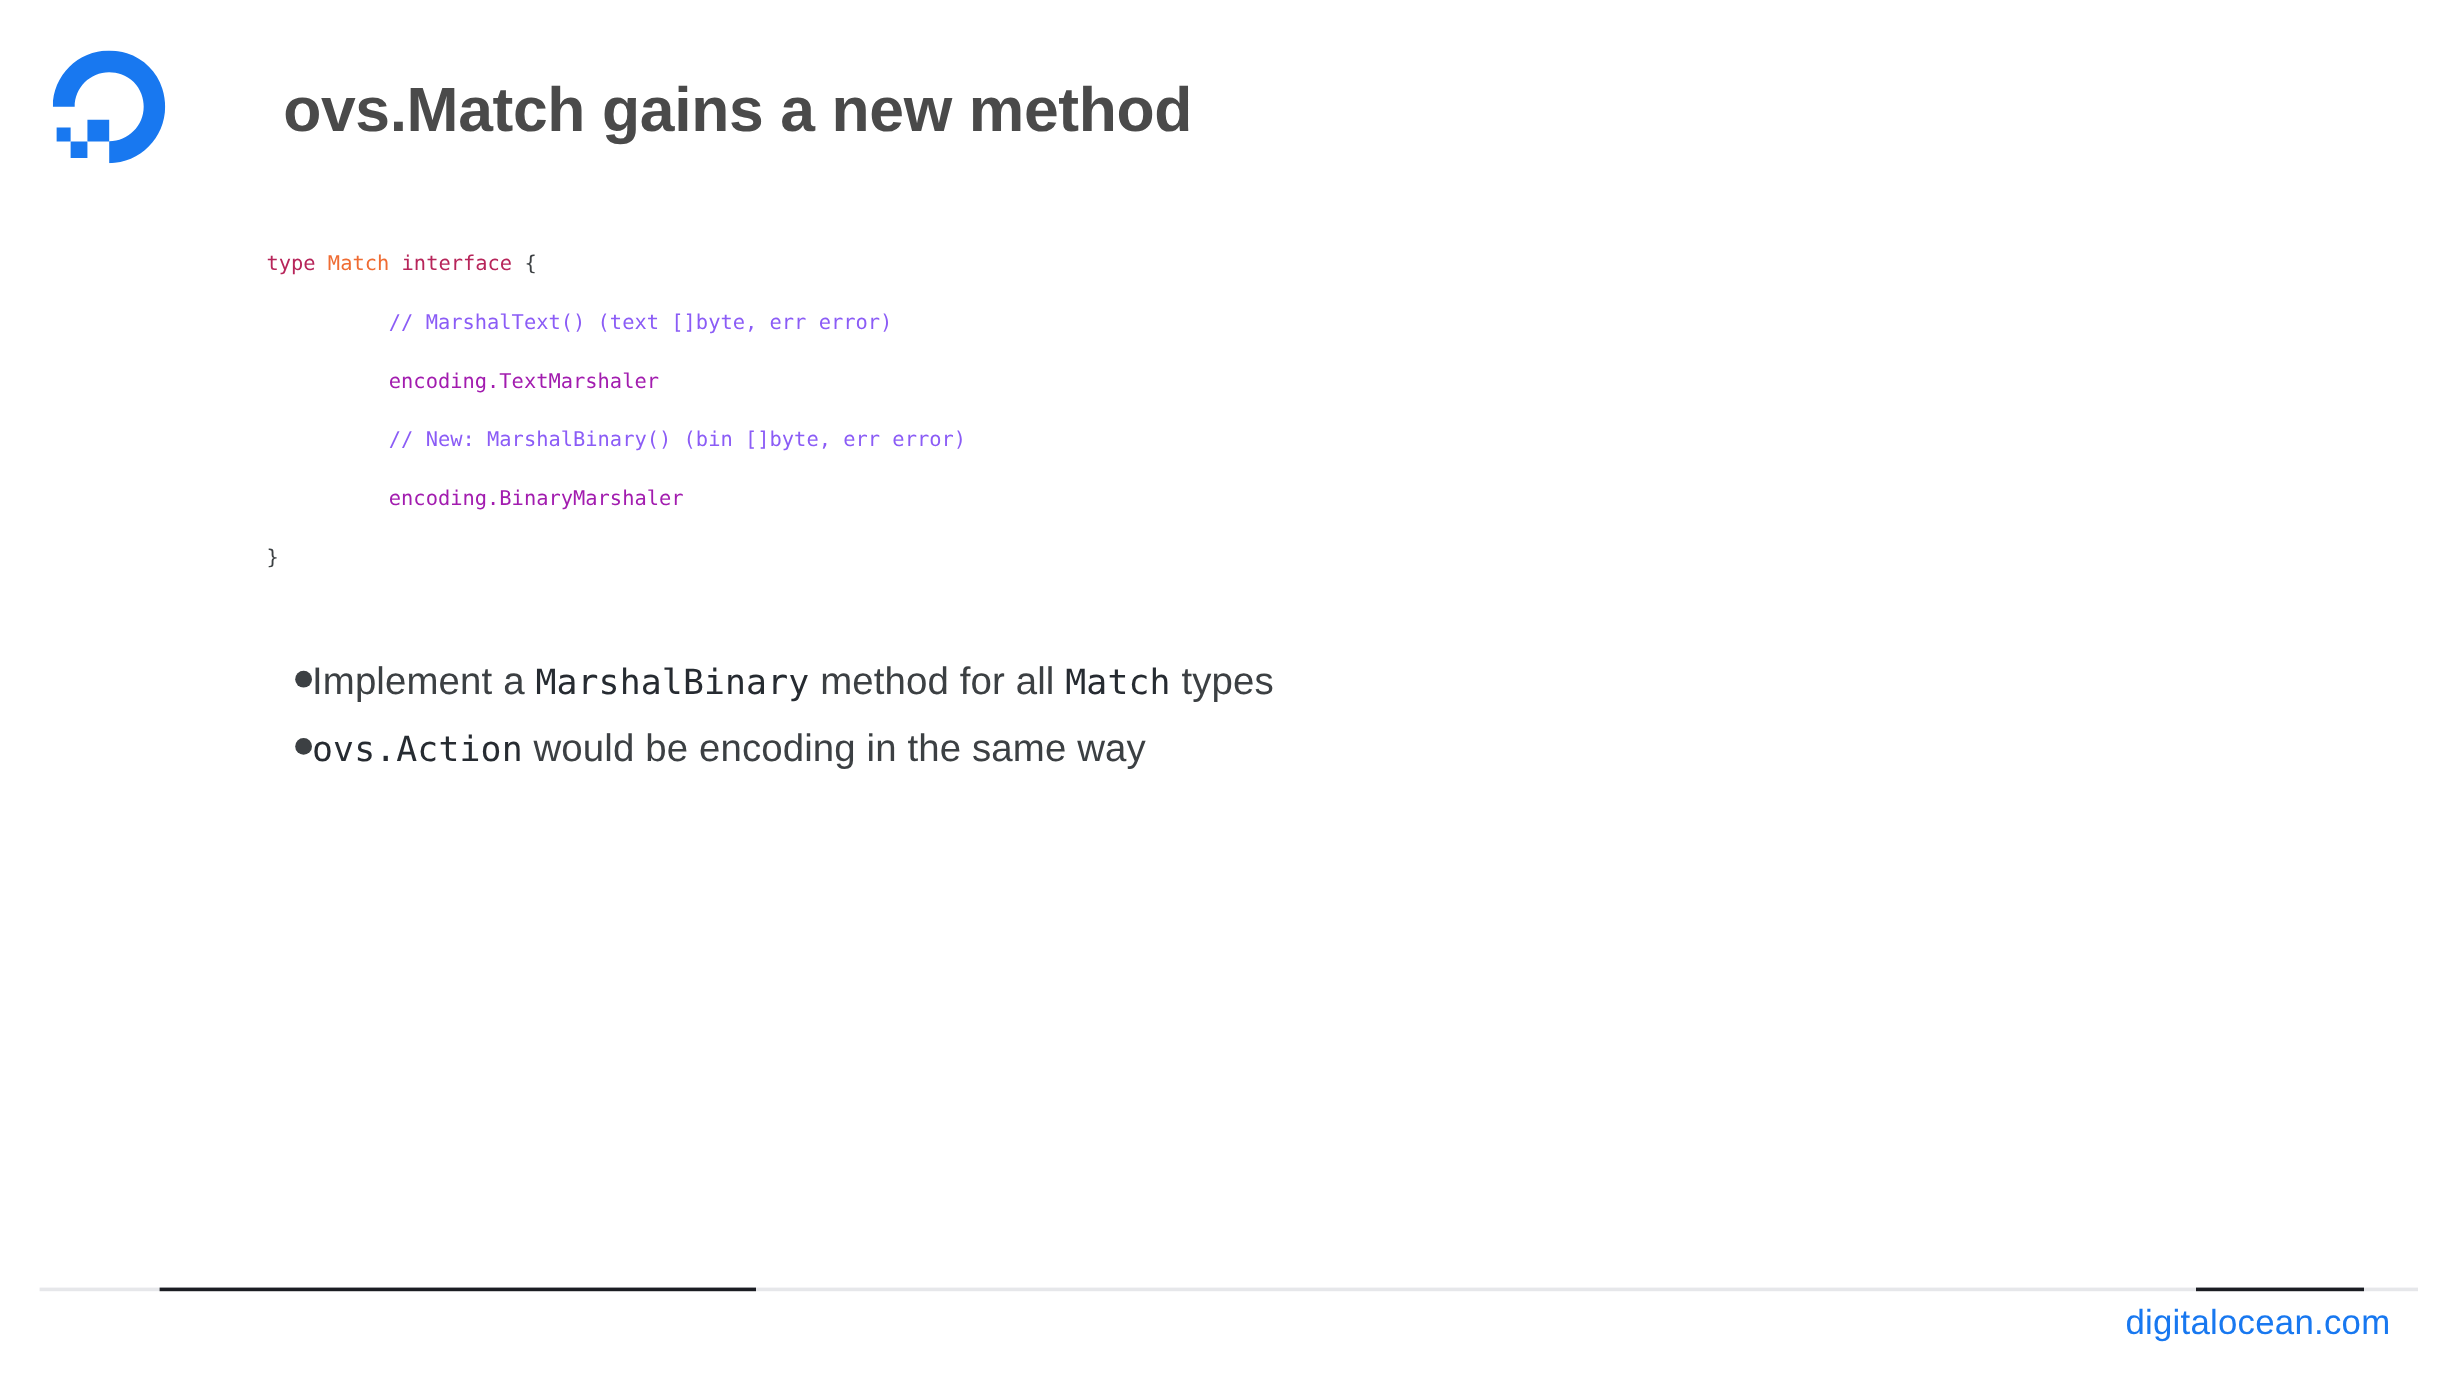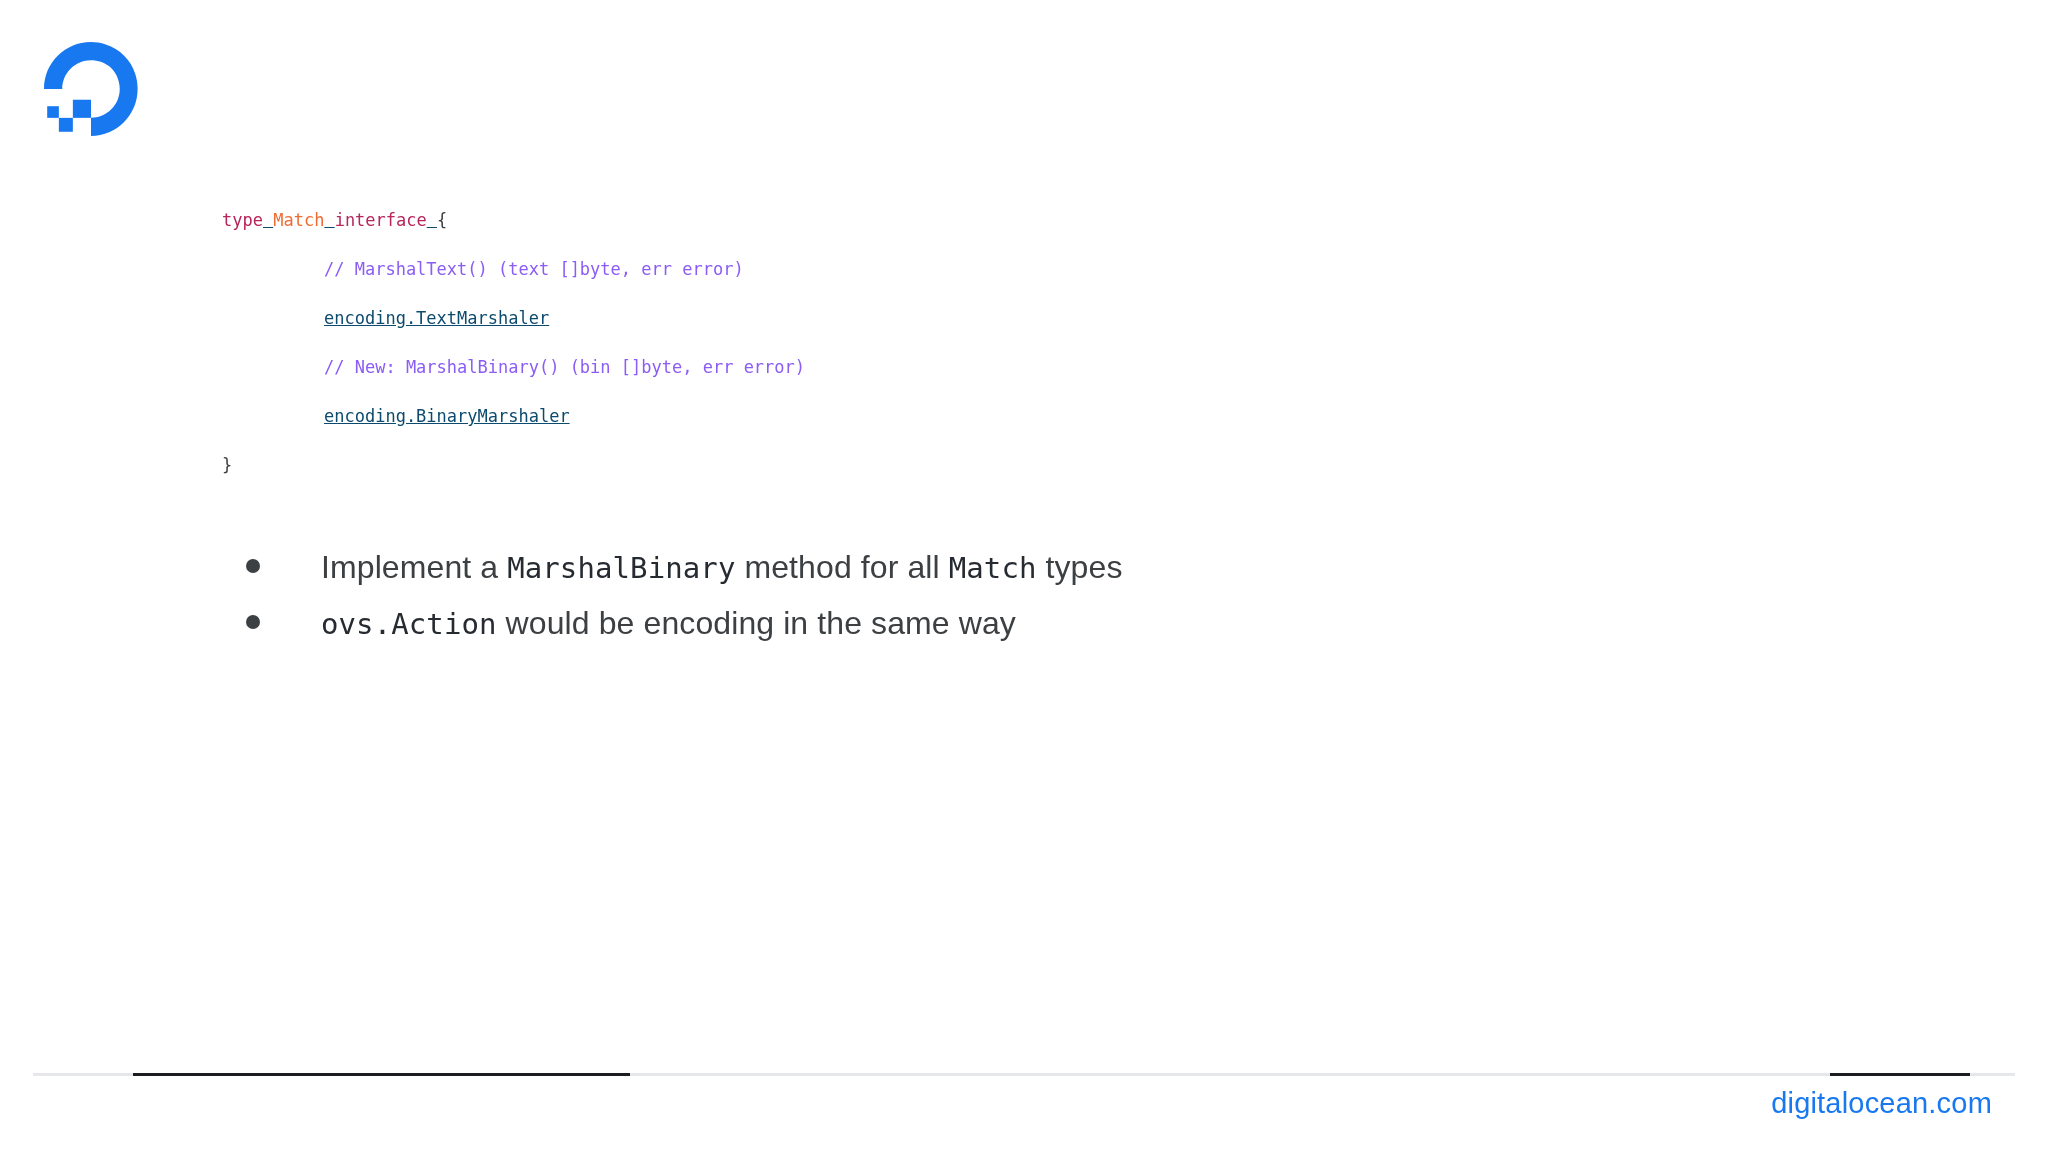--- a/index.html
+++ b/index.html
@@ -54,21 +54,21 @@
     font-family: "DejaVu Sans Mono", "Liberation Mono", monospace;
     font-size: 17px;
     line-height: 49px;
     white-space: pre;
   }
   .code-line { white-space: pre; }
   .tok-kw      { color: #b7255a; }
   .tok-type    { color: #ef6c33; }
   .tok-punct   { color: #3c4043; }
   .tok-comment { color: #8b5cf6; }
-  .tok-plain   { color: #0c4a6e; text-decoration: underline; }
+  .tok-plain   { color: #a21caf; }
   .indent      { display: inline-block; width: 102px; }
 
   
   .bullets {
     position: absolute;
     left: 246px;
     top: 549px;
   }
   .bullet-row {
     display: flex;
@@ -79,21 +79,20 @@
   .bullet-dot {
     width: 14px;
     height: 14px;
     border-radius: 50%;
     background: #3c4043;
     flex: 0 0 auto;
     position: relative;
     top: -5px;
   }
   .bullet-text {
-    margin-left: 61px;
     font-family: "Liberation Sans", sans-serif;
     font-size: 32px;
     color: #3c4043;
     letter-spacing: 0.1px;
   }
   .bullet-text .mono {
     font-family: "DejaVu Sans Mono", "Liberation Mono", monospace;
     font-size: 29px;
     color: #262b31;
   }
@@ -133,20 +132,21 @@
 
   <div class="logo">
     <svg viewBox="0 0 100 100" xmlns="http://www.w3.org/2000/svg" aria-hidden="true">
       <path d="M50 100v-19.4c20.5 0 36.4-20.3 28.5-41.9-2.9-8-9.3-14.4-17.3-17.3C39.6 13.6 19.4 29.4 19.4 49.9H0C0 17.3 31.5-8.1 65.7 2.6c14.9 4.7 26.8 16.5 31.4 31.4C107.8 68.3 82.5 100 50 100z" fill="#1878f0"></path>
       <polygon points="50,80.7 30.7,80.7 30.7,61.4 50,61.4" fill="#1878f0"></polygon>
       <polygon points="30.7,95.5 15.8,95.5 15.8,80.7 30.7,80.7" fill="#1878f0"></polygon>
       <polygon points="15.8,80.7 3.4,80.7 3.4,68.3 15.8,68.3" fill="#1878f0"></polygon>
     </svg>
   </div>
 
+  <div class="title">ovs.Match gains a new method</div>
 
   <div class="code-block"><div class="code-line"><span class="tok-kw">type</span><span class="tok-plain"> </span><span class="tok-type">Match</span><span class="tok-plain"> </span><span class="tok-kw">interface</span><span class="tok-plain"> </span><span class="tok-punct">{</span></div><div class="code-line"><span class="indent"></span><span class="tok-comment">// MarshalText() (text []byte, err error)</span></div><div class="code-line"><span class="indent"></span><span class="tok-plain">encoding.TextMarshaler</span></div><div class="code-line"><span class="indent"></span><span class="tok-comment">// New: MarshalBinary() (bin []byte, err error)</span></div><div class="code-line"><span class="indent"></span><span class="tok-plain">encoding.BinaryMarshaler</span></div><div class="code-line"><span class="tok-punct">}</span></div></div>
 
   <div class="bullets">
       <div class="bullet-row">
         <span class="bullet-dot"></span>
         <span class="bullet-text"><span>Implement a </span><span class="mono">MarshalBinary</span><span> method for all </span><span class="mono">Match</span><span> types</span></span>
       </div>
       <div class="bullet-row">
         <span class="bullet-dot"></span>

